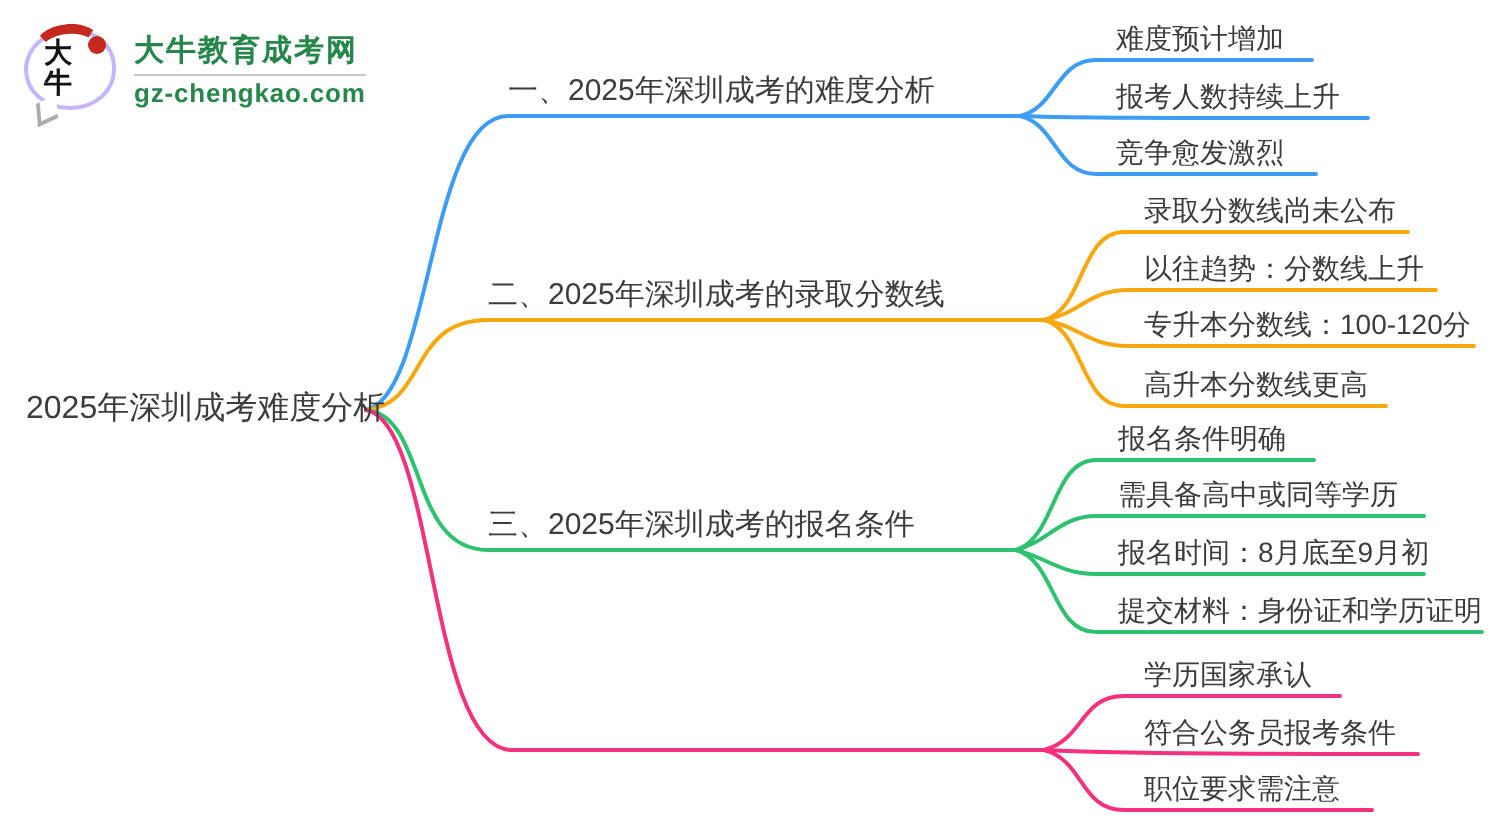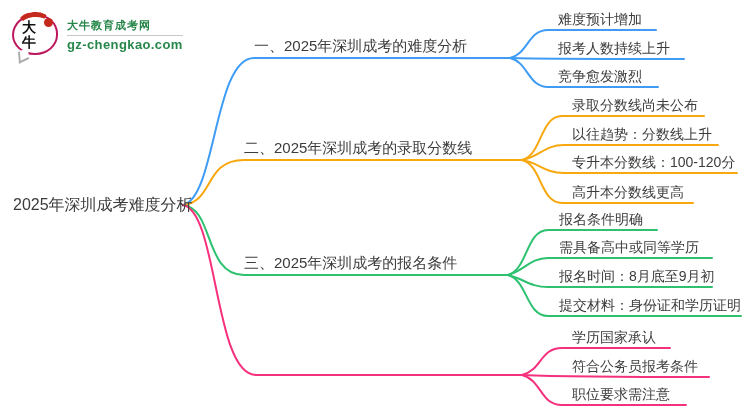--- a/index.html
+++ b/index.html
@@ -8,34 +8,34 @@
   .stage{position:absolute;left:0;top:0;width:750px;height:410px;}
   svg.lines{position:absolute;left:0;top:0;}
   .label{position:absolute;white-space:nowrap;color:#3c3c3c;}
   .root-label{font-size:16px;line-height:18px;}
   .branch-label{font-size:15px;line-height:20px;text-align:left;}
   .leaf-label{font-size:14px;line-height:19px;}
 
   
   .logo{position:absolute;left:12px;top:14px;display:flex;align-items:center;gap:9px;}
   .logo-bubble{position:relative;width:42px;height:37px;background:#fff;
-               border:2px solid #be185d;border-radius:52% 48% 50% 50%;}
+               border:2px solid #c4b5fd;border-radius:52% 48% 50% 50%;}
   .logo-bubble::after{content:"";position:absolute;left:4px;bottom:-8px;width:9px;height:9px;
                background:#fff;border-left:2px solid #ababab;border-bottom:2px solid #ababab;
                transform:rotate(-25deg) skewX(-20deg);}
   .logo-arc{position:absolute;top:-4px;left:3px;width:26px;height:14px;
                border:4px solid transparent;border-top:5px solid #c5281c;
                border-radius:50%;transform:rotate(-6deg);}
   .logo-chars{position:absolute;top:4px;left:8px;width:15px;font-size:14px;line-height:15px;
                font-weight:bold;color:#111;word-break:break-all;
                font-family:"DejaVu Serif","Liberation Serif",serif;}
   .logo-seal{position:absolute;top:2px;right:3px;width:9px;height:9px;border-radius:50%;
                background:#c5281c;}
   .logo-text{display:flex;flex-direction:column;}
-  .site-name{font-size:11px;font-weight:bold;color:#27874b;letter-spacing:1px;}
+  .site-name{font-size:15px;font-weight:bold;color:#27874b;letter-spacing:1px;}
   .logo-divider{height:1px;background:#c8c8c8;margin:2px 0 1px 0;}
   .site-url{font-size:13px;font-weight:bold;color:#27874b;letter-spacing:0.4px;}
 </style>
 </head>
 <body>
 
 <div class="stage">
 
   <svg class="lines" width="750" height="410" viewBox="0 0 750 410">
     <g fill="none" stroke-width="2" stroke-linecap="round">

